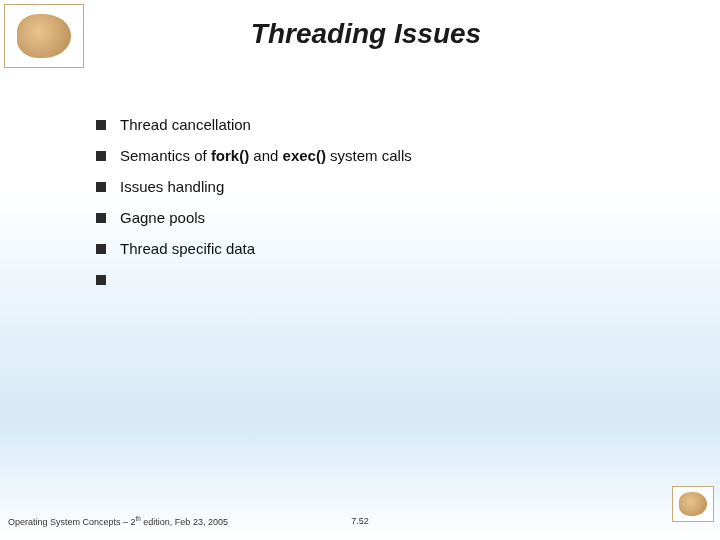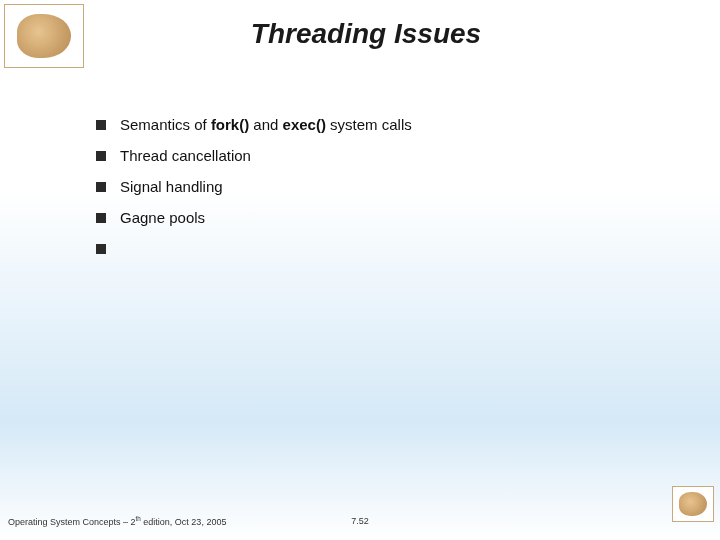--- a/index.html
+++ b/index.html
@@ -54,51 +54,55 @@
   <div class="logo-top">
     <div class="dino"></div>
   </div>
 
   <div class="title">Threading Issues</div>
 
   <div class="content">
 
     <div class="bullet-row">
       <div class="sq"></div>
+      <div>Thread cancellation</div>
+    </div>
+
+    <div class="bullet-row">
+      <div class="sq"></div>
       <div>
         <span>Semantics of </span><span class="bold">fork()</span><span> and </span><span class="bold">exec()</span><span> system calls</span>
       </div>
     </div>
 
     <div class="bullet-row">
       <div class="sq"></div>
-      <div>Thread cancellation</div>
-    </div>
-
-    <div class="bullet-row">
-      <div class="sq"></div>
-      <div>Signal handling</div>
+      <div>Issues handling</div>
     </div>
 
     <div class="bullet-row">
       <div class="sq"></div>
       <div>Gagne pools</div>
     </div>
 
+    <div class="bullet-row">
+      <div class="sq"></div>
+      <div>Thread specific data</div>
+    </div>
 
     <div class="bullet-row">
       <div class="sq"></div>
     </div>
 
   </div>
 
   <div class="logo-bottom">
     <div class="dino"></div>
   </div>
 
   <div class="footer">
     <div class="foot-left">
-      <span>Operating System Concepts – 2</span><sup>th</sup><span> edition, Oct 23, 2005</span>
+      <span>Operating System Concepts – 2</span><sup>th</sup><span> edition, Feb 23, 2005</span>
     </div>
     <div class="foot-center">7.52</div>
   </div>
 
 </div>
 
 </body></html>

